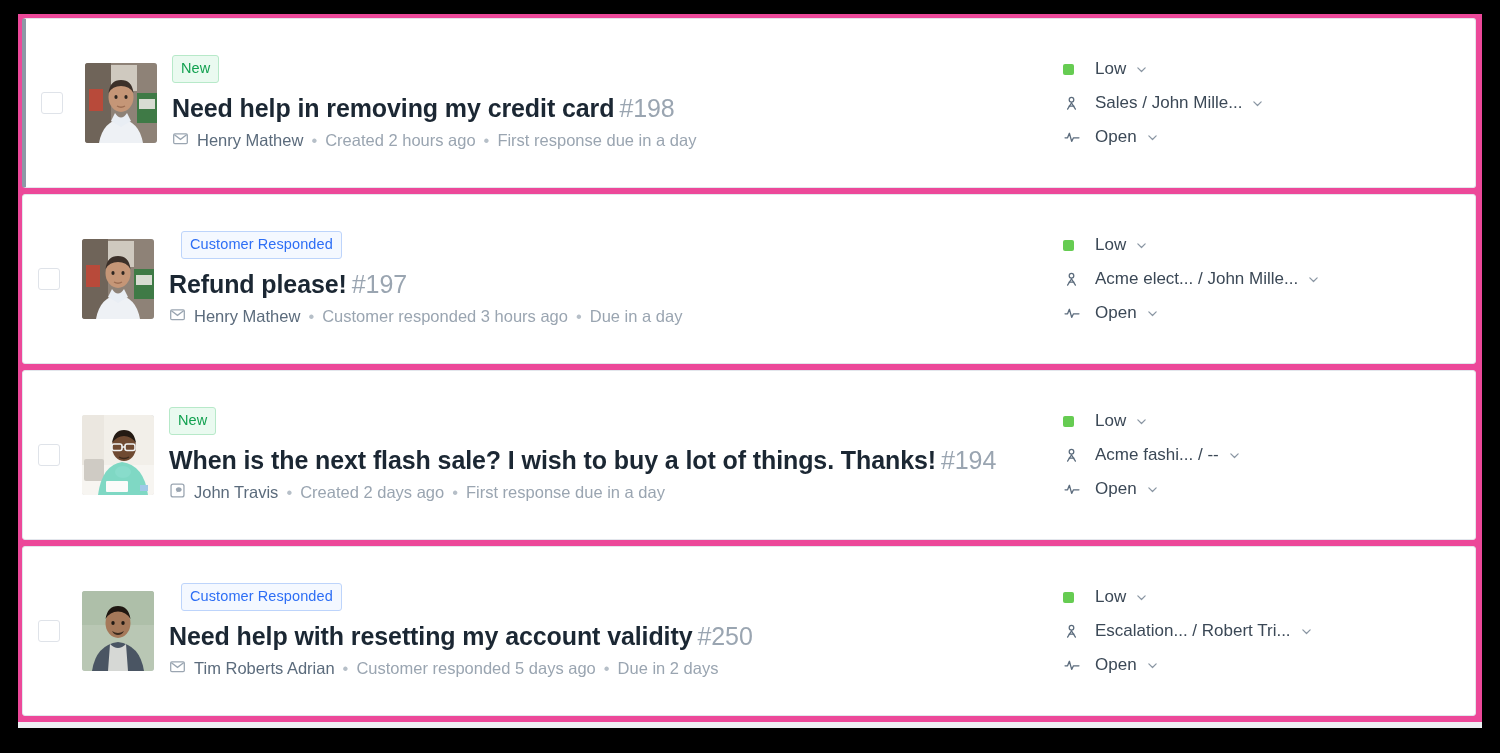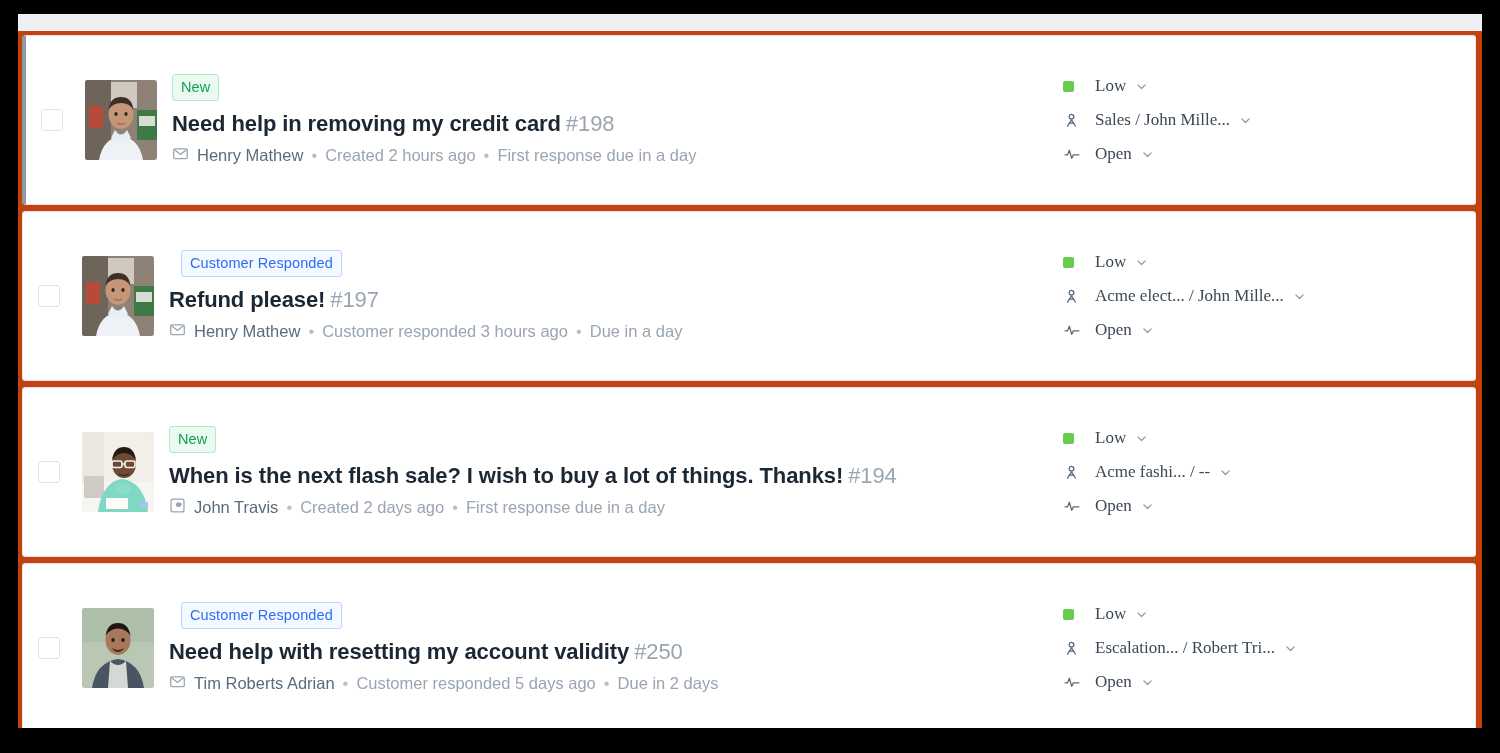--- a/index.html
+++ b/index.html
@@ -18,23 +18,23 @@
   }
   .viewport {
     position: absolute;
     left: 18px; top: 14px;
     width: 1464px; height: 714px;
     background: #eef0f3;
     overflow: hidden;
   }
   .ticket-list {
     position: absolute;
-    left: 0; top: 17px;
+    left: 0; top: 0;
     width: 1464px;
-    background: #c2410c;
+    background: #ec4899;
     padding: 4px 0 0 0;
   }
 
   .ticket-row {
     position: relative;
     display: flex;
     align-items: stretch;
     background: #ffffff;
     border: 1px solid #e3e6ec;
     border-radius: 3px;
@@ -104,21 +104,21 @@
   }
   .badge-responded {
     color: #2d6ef5;
     background: #f4f8ff;
     border: 1px solid #bdd4fb;
     margin-left: 12px;
   }
 
   .subject-line {
     display: block;
-    font-size: 22px;
+    font-size: 25px;
     line-height: 1.28;
     font-weight: 700;
     color: #1b2733;
     letter-spacing: -0.1px;
     margin-bottom: 6px;
   }
   .subject-line .subject-text { cursor: pointer; }
   .subject-line .ticket-id {
     font-weight: 400;
     color: #9aa5b1;
@@ -174,21 +174,21 @@
     display: flex;
     align-items: center;
     justify-content: flex-start;
     color: #5b6b7c;
   }
   .prio-dot {
     width: 11px; height: 11px;
     border-radius: 2px;
     display: inline-block;
   }
-  .prop-label { color: #3b4856; font-family: Liberation Serif, serif; }
+  .prop-label { color: #3b4856; }
   .caret {
     margin-left: 9px;
     color: #8a96a3;
     display: inline-flex;
     flex: 0 0 auto;
   }
 </style>
 </head>
 <body>
 

